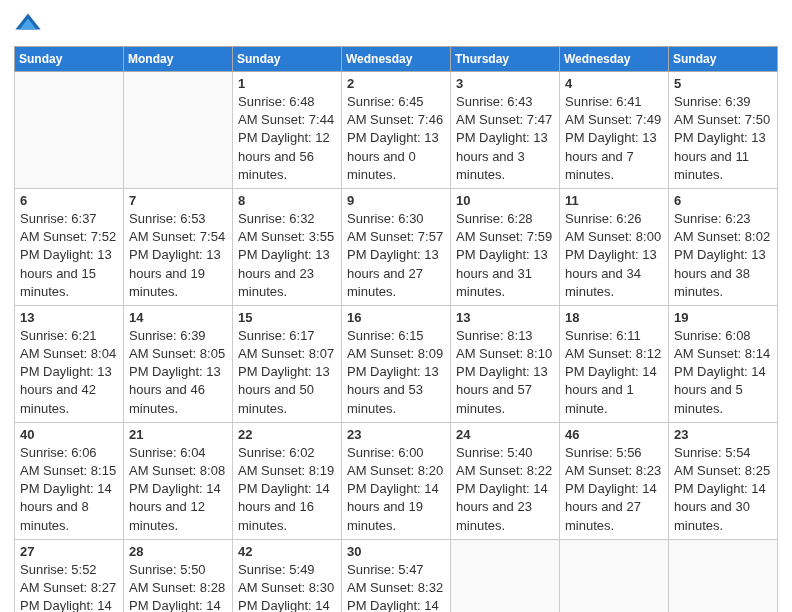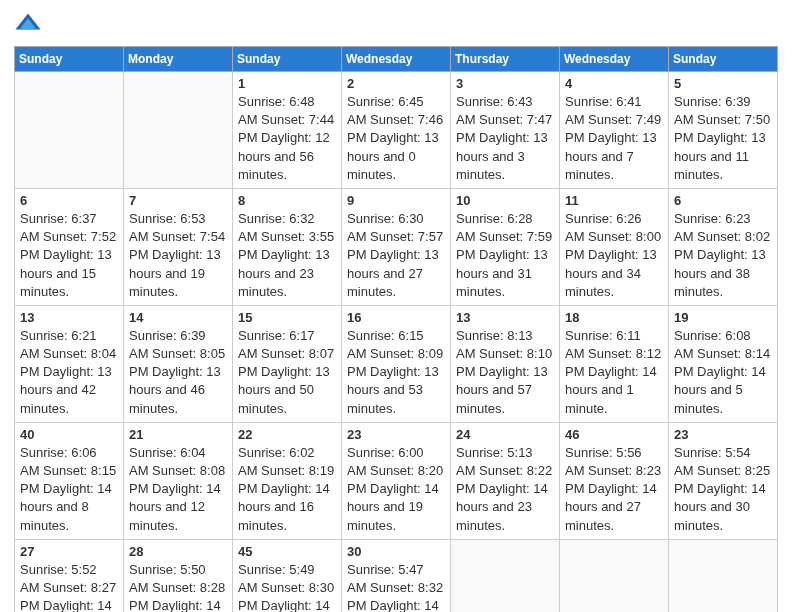--- a/index.html
+++ b/index.html
@@ -276,21 +276,21 @@
 Daylight: 14 hours and 16 minutes.</div>
           </td>
           <td>
             <span class="day-num">23</span>
             <div class="cell-info">Sunrise: 6:00 AM
 Sunset: 8:20 PM
 Daylight: 14 hours and 19 minutes.</div>
           </td>
           <td>
             <span class="day-num">24</span>
-            <div class="cell-info">Sunrise: 5:13 AM
+            <div class="cell-info">Sunrise: 5:40 AM
 Sunset: 8:22 PM
 Daylight: 14 hours and 23 minutes.</div>
           </td>
           <td>
             <span class="day-num">46</span>
             <div class="cell-info">Sunrise: 5:56 AM
 Sunset: 8:23 PM
 Daylight: 14 hours and 27 minutes.</div>
           </td>
           <td>
@@ -307,21 +307,21 @@
 Sunset: 8:27 PM
 Daylight: 14 hours and 34 minutes.</div>
           </td>
           <td>
             <span class="day-num">28</span>
             <div class="cell-info">Sunrise: 5:50 AM
 Sunset: 8:28 PM
 Daylight: 14 hours and 37 minutes.</div>
           </td>
           <td>
-            <span class="day-num">45</span>
+            <span class="day-num">42</span>
             <div class="cell-info">Sunrise: 5:49 AM
 Sunset: 8:30 PM
 Daylight: 14 hours and 41 minutes.</div>
           </td>
           <td>
             <span class="day-num">30</span>
             <div class="cell-info">Sunrise: 5:47 AM
 Sunset: 8:32 PM
 Daylight: 14 hours and 44 minutes.</div>
           </td>

